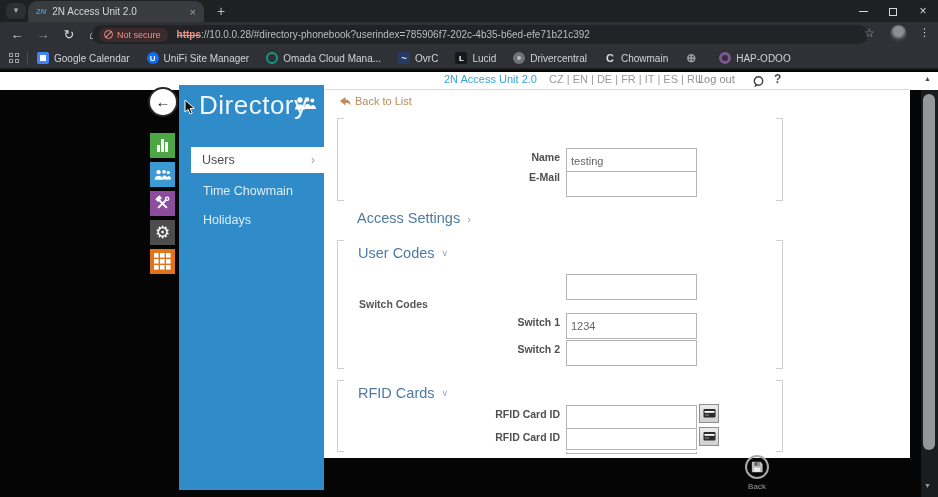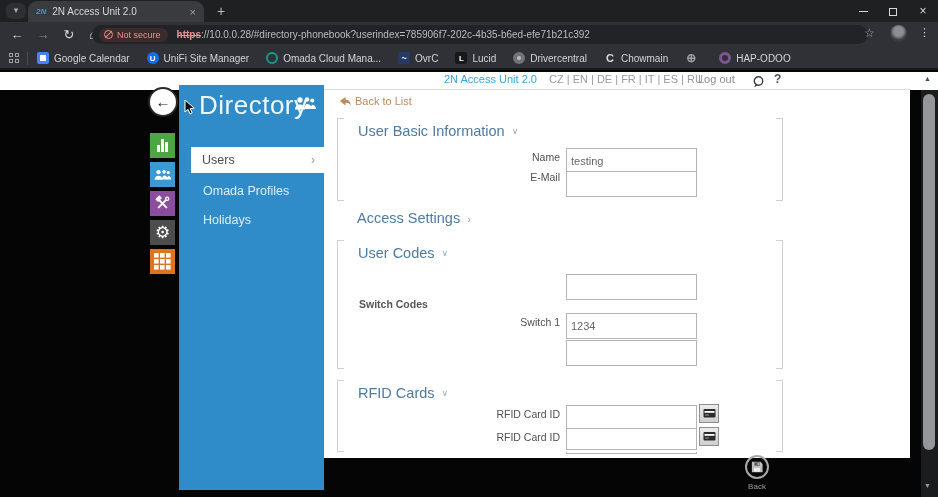--- a/index.html
+++ b/index.html
@@ -91,21 +91,21 @@
   
   .backlink { position:absolute; left:339px; top:25px; display:flex; align-items:center; }
   .backlink span { font-size:11px; color:#bd8a5a; margin-left:4px; }
   .sec { position:absolute; border-left:1px solid #cfcfcf; border-right:1px solid #cfcfcf; width:446px; left:337px; }
   .stub { position:absolute; width:6px; height:1px; background:#cfcfcf; }
   .s-tl{top:0;left:0}.s-tr{top:0;right:0}.s-bl{bottom:0;left:0}.s-br{bottom:0;right:0}
   .sectitle { position:absolute; left:20px; top:5px; font-size:14.5px; color:#4e7aa2; }
   .sectitle .caret { font-size:9px; color:#93a9bd; margin-left:7px; vertical-align:2px; }
   .acclink { position:absolute; left:357px; top:140px; font-size:14.5px; color:#4e7aa2; }
   .acclink .caret { font-size:11px; color:#93a9bd; margin-left:7px; }
-  .flabel { position:absolute; left:370px; width:190px; text-align:right; font-size:10.5px; font-weight:normal; color:#4f4f4f; }
+  .flabel { position:absolute; left:370px; width:190px; text-align:right; font-size:10.5px; font-weight:bold; color:#4f4f4f; }
   .ginput { position:absolute; left:566px; width:131px; height:18px; border:1px solid #b4b4b4; font-family:"Liberation Sans",sans-serif; font-size:11px; color:#666; padding:12px 4px; background:#fff; }
   .grplabel { position:absolute; left:359px; top:228px; font-size:10.5px; font-weight:bold; color:#565656; }
   .reader { position:absolute; left:699px; width:20px; height:19px; background:linear-gradient(#ececec,#cfcfcf); border:1px solid #8f8f8f; display:flex; align-items:center; justify-content:center; }
   .sliver { position:absolute; left:566px; top:379px; width:131px; height:3px; border-top:1px solid #b4b4b4; background:#fff; }
 
   .savebtn { position:absolute; left:745px; top:385px; width:24px; height:24px; border:2px solid #a8a8a8; border-radius:50%; display:flex; align-items:center; justify-content:center; }
   .savelbl { position:absolute; left:741px; top:412px; width:32px; text-align:center; font-size:8px; color:#9c9c9c; }
 </style>
 </head>
 <body>
@@ -274,21 +274,21 @@
               <path d="M11 12.6c.4-2.9 1.6-4.5 3-5 2.5 0 4.5 1.8 4.5 5z"></path>
               <circle cx="19.3" cy="3.9" r="2"></circle>
               <path d="M17.4 12.6c.3-2.2 1-3.7 2-4.3 2 .2 3.6 1.9 3.6 4.3z"></path>
             </g>
           </svg>
       </div>
       <div class="bp-item-sel">
         <span class="lb">Users</span>
         <span class="ar">›</span>
       </div>
-      <div class="bp-item bp-tp">Omada Profiles</div>
+      <div class="bp-item bp-tp">Time Chowmain</div>
       <div class="bp-item bp-hol">Holidays</div>
     </div>
 
     <div class="cursor">
       <svg width="11" height="16" viewBox="0 0 11 16">
           <path d="M1 1 L1 13 L4.1 10.4 L6.1 15 L8.2 14 L6.2 9.6 L10.3 9.2 Z" fill="#111" stroke="#fff" stroke-width="1"></path>
         </svg>
     </div>
 
     <div class="backlink">
@@ -296,40 +296,40 @@
           <path d="M7 0.5 L1 5 l6 4.8 V7 c3-.2 4.6.9 5.6 3 .1-4.2-2.1-6.4-5.6-6.7z" fill="#bd8a5a"></path>
         </svg>
       <span>Back to List</span>
     </div>
 
     <div class="sec" style="top:48px; height:83px;">
       <i class="stub s-tl"></i>
         <i class="stub s-tr"></i>
         <i class="stub s-bl"></i>
         <i class="stub s-br"></i>
-      <div class="sectitle"><span>User Basic Information</span><span class="caret">∨</span></div>
     </div>
     <div class="flabel" style="top:81px;">Name</div>
     <input class="ginput" style="top: 78px;" value="testing">
     <div class="flabel" style="top:101px;">E-Mail</div>
     <input class="ginput" style="top: 101px;" value="">
 
     <div class="acclink"><span>Access Settings</span><span class="caret">›</span></div>
 
     <div class="sec" style="top:170px; height:129px;">
       <i class="stub s-tl"></i>
         <i class="stub s-tr"></i>
         <i class="stub s-bl"></i>
         <i class="stub s-br"></i>
       <div class="sectitle"><span>User Codes</span><span class="caret">∨</span></div>
     </div>
     <input class="ginput" style="top: 204px;" value="">
     <div class="grplabel">Switch Codes</div>
     <div class="flabel" style="top:246px;">Switch 1</div>
     <input class="ginput" style="top: 243px;" value="1234">
+    <div class="flabel" style="top:273px;">Switch 2</div>
     <input class="ginput" style="top: 270px;" value="">
 
     <div class="sec" style="top:310px; height:72px;">
       <i class="stub s-tl"></i>
         <i class="stub s-tr"></i>
         <i class="stub s-bl"></i>
         <i class="stub s-br"></i>
       <div class="sectitle"><span>RFID Cards</span><span class="caret">∨</span></div>
     </div>
     <div class="flabel" style="top:338px;">RFID Card ID</div>

